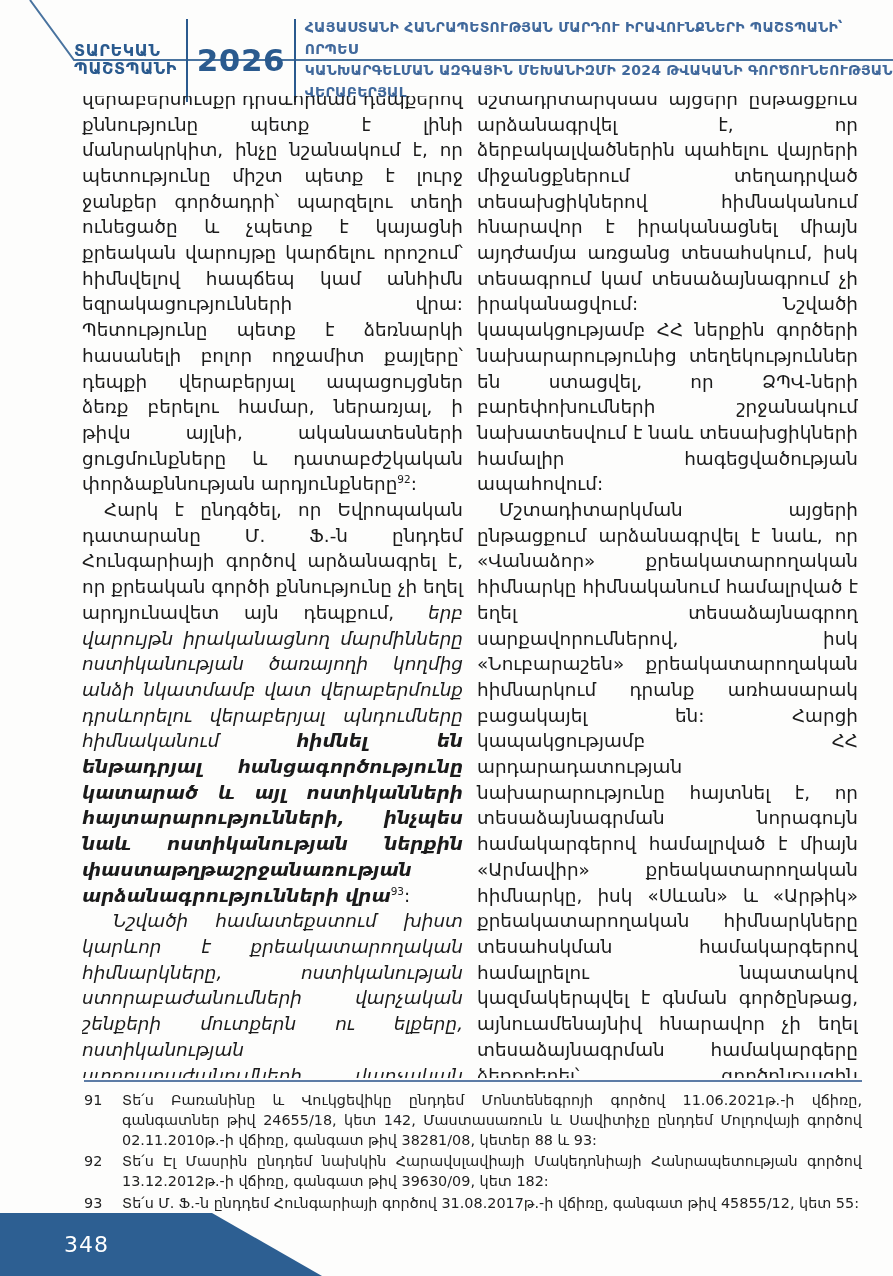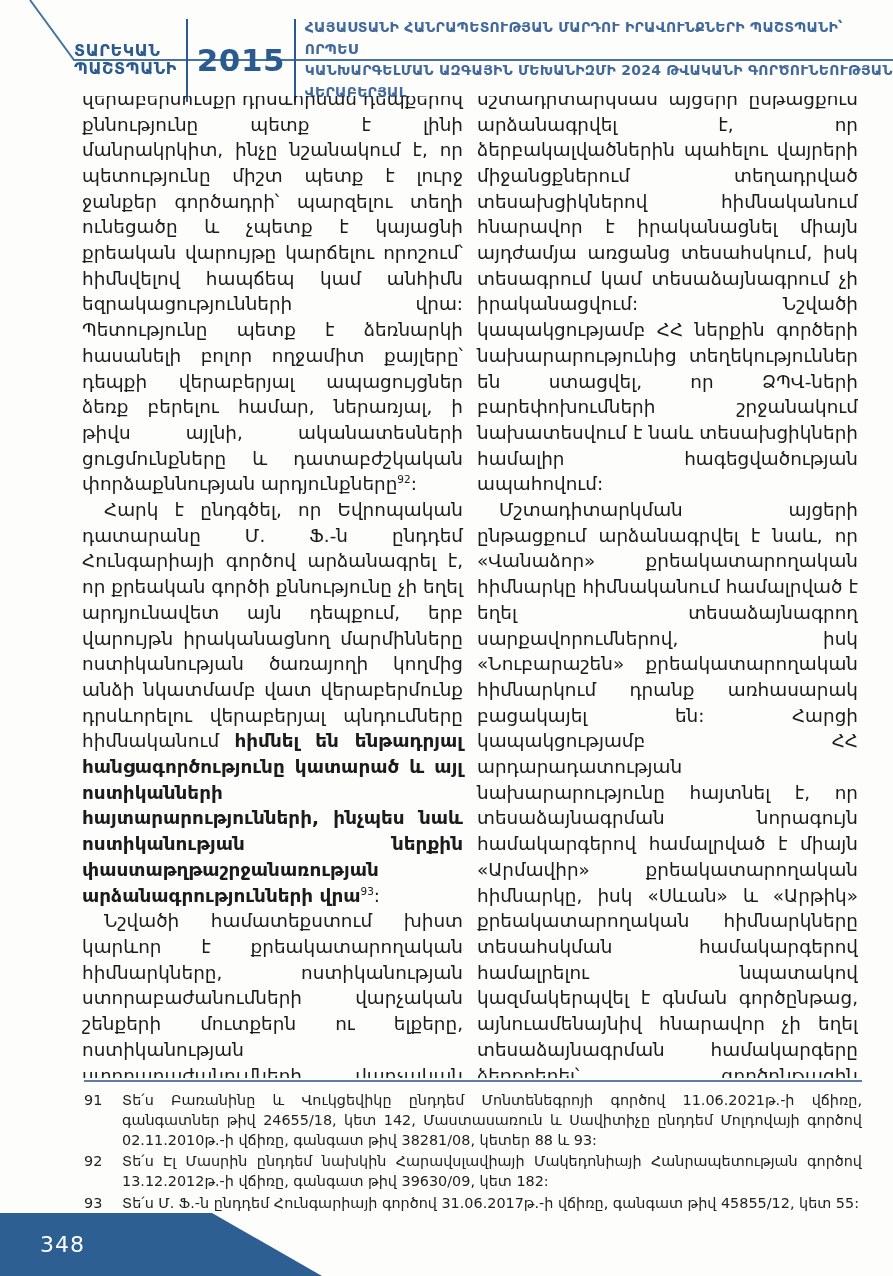--- a/index.html
+++ b/index.html
@@ -30,56 +30,56 @@
     display:flex;gap:14px;overflow:hidden;align-items:center;
   }
   .col{
     width:381px;text-align:justify;
     font-size:18.4px;line-height:25.7px;
     hyphens:none;
   }
   .col p{margin:0;}
   .col p.indent{text-indent:22px;}
   .col .b{font-weight:bold;}
-  .col .i{}
+  .col .i{font-style:italic;margin-left:9px;}
   .col sup{font-size:10.5px;line-height:0;}
   
   .footnotes{
     position:absolute;top:1080px;left:84px;width:778px;
     border-top:2px solid #5d7ca6;padding-top:9px;
     font-size:14.4px;line-height:19.8px;color:#222;
   }
   .fn-row{display:flex;margin-bottom:2px;}
   .fn-num{flex:0 0 26px;}
   .fn-text{flex:1;text-align:justify;margin-left:12px;}
   
   .page-banner{
     position:absolute;left:0;bottom:0;width:322px;height:63px;
     background:#2d5f92;
     clip-path:polygon(0 0,212px 0,322px 63px,0 63px);
     display:flex;align-items:center;
   }
   .page-banner .num{
     color:#ffffff;font-size:22px;letter-spacing:1px;
-    padding-left:40px;
+    padding-left:64px;
   }
 </style>
 </head>
 <body>
 
 <div class="page">
 
   <svg class="header-rule-svg" width="893" height="64" viewBox="0 0 893 64">
     <path d="M30,0 L74,60 L893,60" fill="none" stroke="#49739f" stroke-width="2"></path>
   </svg>
 
   <div class="masthead">
     <div class="logo-title"><span>ՏԱՐԵԿԱՆ</span><br><span>ՊԱՇՏՊԱՆԻ</span></div>
     <div class="mast-divider"></div>
-    <div class="year">2015</div>
+    <div class="year">2026</div>
     <div class="mast-divider"></div>
     <div class="subtitle"><span>ՀԱՅԱՍՏԱՆԻ ՀԱՆՐԱՊԵՏՈՒԹՅԱՆ ՄԱՐԴՈՒ ԻՐԱՎՈՒՆՔՆԵՐԻ ՊԱՇՏՊԱՆԻ՝ ՈՐՊԵՍ</span><br><span>ԿԱՆԽԱՐԳԵԼՄԱՆ ԱԶԳԱՅԻՆ ՄԵԽԱՆԻԶՄԻ 2024 ԹՎԱԿԱՆԻ ԳՈՐԾՈՒՆԵՈՒԹՅԱՆ ՎԵՐԱԲԵՐՅԱԼ</span></div>
   </div>
 
   <div class="columns">
     <div class="col" id="col-left">
         <p><span>են անհիմն ձգձգումներով</span><sup>91</sup><span>:</span></p>
         <p class="indent"><span>Եվրոպական դատարանը իր որոշումներում արձանագրել է, որ խոշտանգումների և վատ վերաբերմունքի դրսևորման դեպքերով քննությունը պետք է լինի մանրակրկիտ, ինչը նշանակում է, որ պետությունը միշտ պետք է լուրջ ջանքեր գործադրի՝ պարզելու տեղի ունեցածը և չպետք է կայացնի քրեական վարույթը կարճելու որոշում՝ հիմնվելով հապճեպ կամ անհիմն եզրակացությունների վրա: Պետությունը պետք է ձեռնարկի հասանելի բոլոր ողջամիտ քայլերը՝ դեպքի վերաբերյալ ապացույցներ ձեռք բերելու համար, ներառյալ, ի թիվս այլնի, ականատեսների ցուցմունքները և դատաբժշկական փորձաքննության արդյունքները</span><sup>92</sup><span>:</span></p>
         <p class="indent"><span>Հարկ է ընդգծել, որ Եվրոպական դատարանը Մ. Ֆ.-ն ընդդեմ Հունգարիայի գործով արձանագրել է, որ քրեական գործի քննությունը չի եղել արդյունավետ այն դեպքում, </span><span class="i">երբ վարույթն իրականացնող մարմինները ոստիկանության ծառայողի կողմից անձի նկատմամբ վատ վերաբերմունք դրսևորելու վերաբերյալ պնդումները հիմնականում </span><span class="b i">հիմնել են ենթադրյալ հանցագործությունը կատարած և այլ ոստիկանների հայտարարությունների, ինչպես նաև ոստիկանության ներքին փաստաթղթաշրջանառության արձանագրությունների վրա</span><sup>93</sup><span>:</span></p>
         <p class="indent"><span class="i">Նշվածի համատեքստում խիստ կարևոր է քրեակատարողական հիմնարկները, ոստիկանության ստորաբաժանումների վարչական շենքերի մուտքերն ու ելքերը, ոստիկանության ստորաբաժանումների վարչական շենքերը, ինչպես նաև ձերբակալվածներին պահելու վայրերը տեսաձայնագրող համակարգերով համալրելը:</span></p>
@@ -95,21 +95,21 @@
       <div class="fn-row">
         <div class="fn-num">91</div>
         <div class="fn-text">Տե՛ս Բառանինը և Վուկցեվիկը ընդդեմ Մոնտենեգրոյի գործով 11.06.2021թ.-ի վճիռը, գանգատներ թիվ 24655/18, կետ 142, Մաստասառուն և Սավիտիչը ընդդեմ Մոլդովայի գործով 02.11.2010թ.-ի վճիռը, գանգատ թիվ 38281/08, կետեր 88 և 93:</div>
       </div>
       <div class="fn-row">
         <div class="fn-num">92</div>
         <div class="fn-text">Տե՛ս Էլ Մասրին ընդդեմ նախկին Հարավսլավիայի Մակեդոնիայի Հանրապետության գործով 13.12.2012թ.-ի վճիռը, գանգատ թիվ 39630/09, կետ 182:</div>
       </div>
       <div class="fn-row">
         <div class="fn-num">93</div>
-        <div class="fn-text">Տե՛ս Մ. Ֆ.-ն ընդդեմ Հունգարիայի գործով 31.06.2017թ.-ի վճիռը, գանգատ թիվ 45855/12, կետ 55:</div>
+        <div class="fn-text">Տե՛ս Մ. Ֆ.-ն ընդդեմ Հունգարիայի գործով 31.08.2017թ.-ի վճիռը, գանգատ թիվ 45855/12, կետ 55:</div>
       </div>
     </div>
 
   <div class="page-banner">
     <div class="num">348</div>
   </div>
 
 </div>
 
 </body></html>

